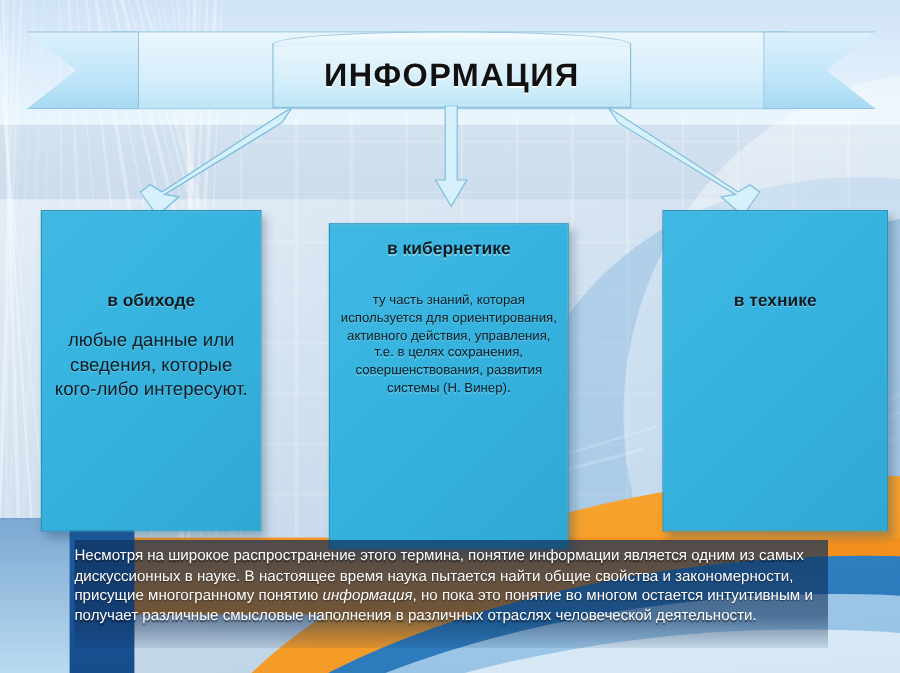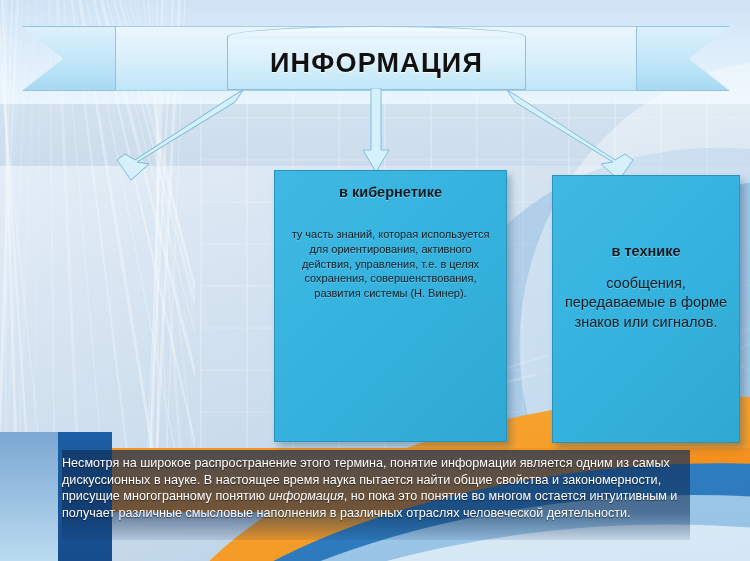--- a/index.html
+++ b/index.html
@@ -113,21 +113,21 @@
   .box .hd{
     font-size:14.5px;font-weight:bold;line-height:1.25;
     text-shadow:0 1px 0 rgba(255,255,255,.35);
   }
   .box .bd{
     font-size:15px;line-height:1.33;margin-top:14px;
     text-shadow:0 1px 0 rgba(255,255,255,.25);
   }
 
   #box-left  {left:34px; top:175px; width:184px;height:268px;}
-  #box-mid   {left:274px;top:170px; width:233px;height:272px;}
+  #box-mid   {left:274px;top:186px; width:200px;height:272px;}
   #box-right {left:552px;top:175px; width:188px;height:268px;}
 
   #box-left  .hd{margin-top:56px;}
   #box-left  .bd{font-size:15.5px;}
   #box-mid   .hd{margin-top:2px;}
   #box-mid   .bd{font-size:11px;margin-top:26px;line-height:1.34;}
   #box-right .hd{margin-top:56px;}
   #box-right .bd{font-size:14.5px;}
 
   
@@ -231,29 +231,32 @@
       <polygon points="9,0 19,0 19,62 27,62 14,84 1,62 9,62" fill="#d6f1fc" stroke="#7fbedd" stroke-width="1"></polygon>
     </svg>
   </div>
 
   <div class="arrow" style="left:505px;top:88px;">
     <svg width="150" height="95" viewBox="0 0 150 95">
       <polygon points="2,2 12,8 110,72 120,66 128,72 114,92 96,76 108,74 10,14" fill="#d6f1fc" stroke="#7fbedd" stroke-width="1"></polygon>
     </svg>
   </div>
 
+  <div class="box" id="box-left">
+    <div class="hd">в обиходе</div>
+    <div class="bd">любые данные или сведения, которые кого-либо интересуют.</div>
+  </div>
 
   <div class="box" id="box-mid">
     <div class="hd">в кибернетике</div>
     <div class="bd">ту часть знаний, которая используется для ориентирования, активного действия, управления, т.е. в целях сохранения, совершенствования, развития системы (Н. Винер).</div>
   </div>
 
   <div class="box" id="box-right">
     <div class="hd">в технике</div>
-    <div class="bd">сообщения, передаваемые в форме знаков или сигналов.</div>
   </div>
 
   <div class="note-shade"></div>
   <div class="note">
     <span>Несмотря на широкое распространение этого термина, понятие информации является одним из самых дискуссионных в науке. В настоящее время наука пытается найти общие свойства и закономерности, присущие многогранному понятию </span><span class="it">информация</span><span>, но пока это понятие во многом остается интуитивным и получает различные смысловые наполнения в различных отраслях человеческой деятельности.</span>
   </div>
 
 </div>
 
 </body></html>

